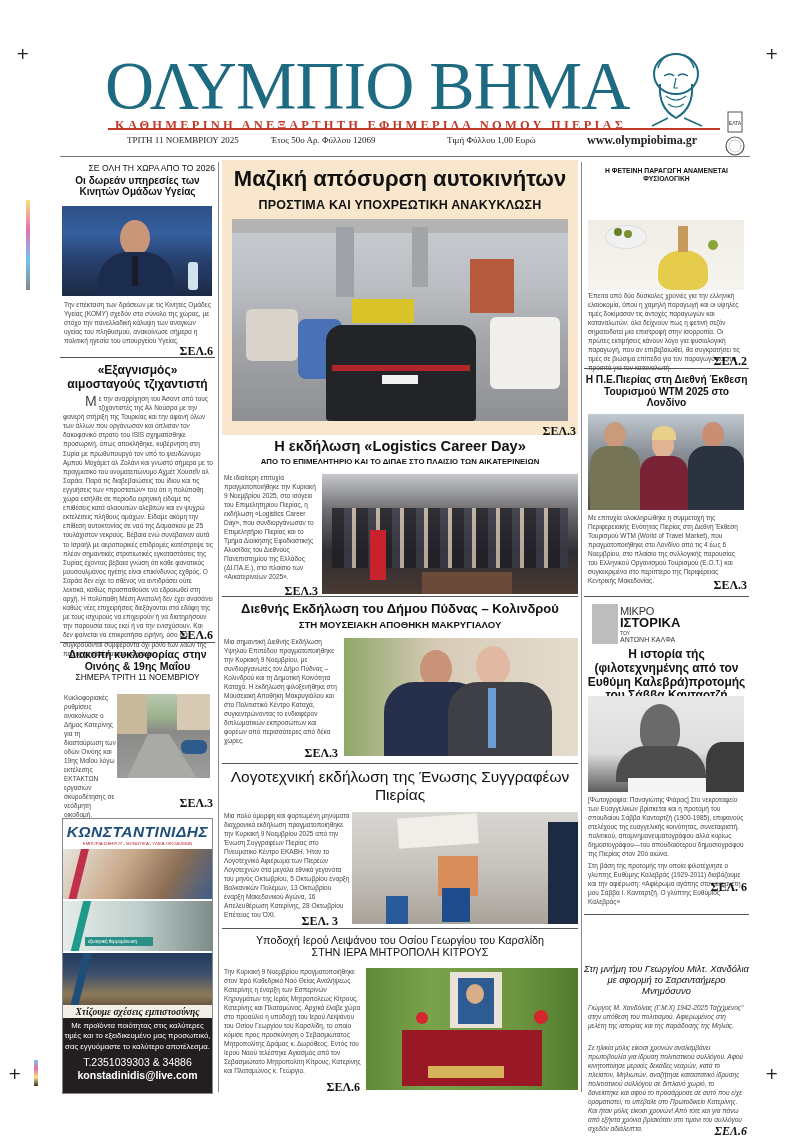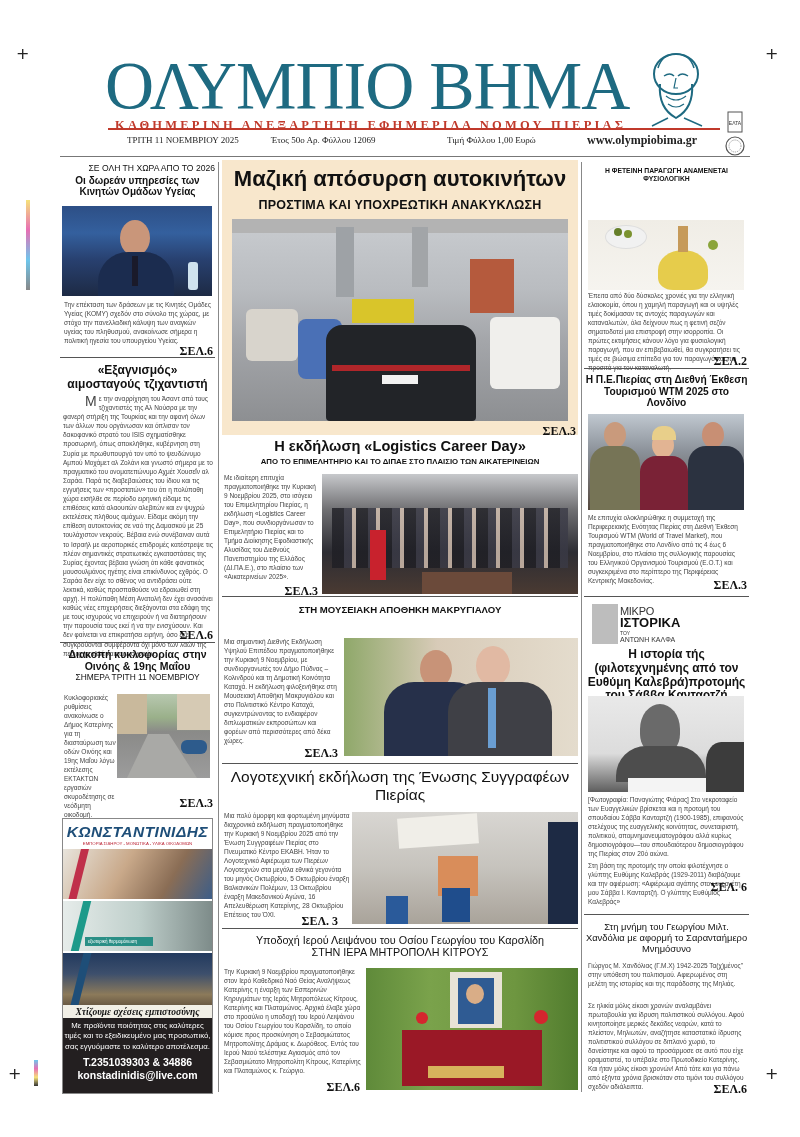--- a/index.html
+++ b/index.html
@@ -43,21 +43,21 @@
   .lead-title { position: absolute; left: 0; top: 6px; width: 100%; text-align: center; font-weight: bold; font-size: 22px; color: #111; }
   .lead-deck { position: absolute; left: 0; top: 38px; width: 100%; text-align: center; font-weight: bold; font-size: 12.5px; color: #111; letter-spacing: 0.2px; }
 
   
   .ad { position: absolute; left: 2px; top: 658px; width: 151px; height: 276px; border: 1px solid #888; background: #fff; overflow: hidden; }
   .ad-brand { position: absolute; left: 0; top: 4px; width: 100%; text-align: center; font-weight: bold; font-style: italic; font-size: 15.5px; color: #1e4e78; letter-spacing: 0.5px; }
   .ad-tag { position: absolute; left: 0; top: 22px; width: 100%; text-align: center; font-size: 4.3px; color: #b23; }
   .ad-slogan { position: absolute; left: 0; top: 186px; width: 100%; text-align: center; font-weight: bold; font-style: italic; font-family: "Liberation Serif", serif; font-size: 9.5px; color: #111; background: #f1efe6; padding: 2px 0; }
   .ad-bottom { position: absolute; left: 0; top: 199px; width: 100%; height: 77px; background: #231f20; color: #fff; text-align: center; }
   .ad-text { font-size: 7.8px; line-height: 1.32; padding-top: 3px; }
-  .ad-phone { font-size: 10.5px; font-weight: bold; margin-top: 4px; }
+  .ad-phone { font-size: 10.5px; font-weight: normal; margin-top: 4px; }
   .ad-email { font-size: 10.5px; font-weight: bold; margin-top: 1px; }
 
   .mikro { position: absolute; left: 8px; top: 4px; width: 110px; height: 44px; }
   .mikro-box { position: absolute; left: 0; top: 0; width: 26px; height: 40px; background: #bdbdbd; }
   .mikro-t1 { position: absolute; left: 28px; top: 1px; font-size: 11px; color: #333; letter-spacing: -0.3px; }
   .mikro-t2 { position: absolute; left: 28px; top: 11px; font-size: 13px; font-weight: bold; color: #111; }
   .mikro-t3 { position: absolute; left: 28px; top: 26px; font-size: 5px; color: #333; }
   .mikro-t4 { position: absolute; left: 28px; top: 32px; font-size: 7px; color: #333; }
 </style>
 </head>
@@ -189,20 +189,21 @@
     <div class="photo" style="left:100px;top:36px;width:256px;height:120px;background:linear-gradient(180deg,#c7c9cc 0%,#6f6f72 30%,#2d2d33 65%,#4a3a32 100%);">
       <div style="position:absolute;left:10px;top:34px;width:236px;height:60px;background:repeating-linear-gradient(90deg,#1e1e24 0 12px,#3a3a46 12px 20px,#d8c4b4 20px 24px);opacity:0.8;"></div>
       <div style="position:absolute;left:48px;top:56px;width:16px;height:50px;background:#c8222d;"></div>
       <div style="position:absolute;left:100px;top:98px;width:90px;height:22px;background:#6b4a3a;"></div>
     </div>
     <div class="sel" style="top:146px;right:260px;">ΣΕΛ.3</div>
   </div>
   <div class="hrule" style="top:436px;"></div>
 
   <div class="article" style="top:442px;height:160px;">
+    <div class="hl" style="font-size:13px;">Διεθνής Εκδήλωση του Δήμου Πύδνας – Κολινδρού</div>
     <div class="deck" style="font-size:9.6px;margin-top:2px;">ΣΤΗ ΜΟΥΣΕΙΑΚΗ ΑΠΟΘΗΚΗ ΜΑΚΡΥΓΙΑΛΟΥ</div>
     <div class="body" style="position:absolute;left:2px;top:36px;width:116px;font-size:6.5px;">Μια σημαντική Διεθνής Εκδήλωση Υψηλού Επιπέδου πραγματοποιήθηκε την Κυριακή 9 Νοεμβρίου, με συνδιοργανωτές τον Δήμο Πύδνας – Κολινδρού και τη Δημοτική Κοινότητα Καταχά. Η εκδήλωση φιλοξενήθηκε στη Μουσειακή Αποθήκη Μακρυγιάλου και στο Πολιτιστικό Κέντρο Καταχά, συγκεντρώνοντας το ενδιαφέρον διπλωματικών εκπροσώπων και φορέων από περισσότερες από δέκα χώρες.</div>
     <div class="photo" style="left:122px;top:36px;width:234px;height:118px;background:linear-gradient(90deg,#8fa86a 0%,#d8cbb8 40%,#e4dccd 100%);">
       <div style="position:absolute;left:76px;top:12px;width:32px;height:38px;border-radius:50%;background:#c89378;"></div>
       <div style="position:absolute;left:40px;top:44px;width:100px;height:74px;border-radius:30px 30px 0 0;background:#26304a;"></div>
       <div style="position:absolute;left:132px;top:8px;width:34px;height:40px;border-radius:50%;background:#e1b9a3;"></div>
       <div style="position:absolute;left:104px;top:44px;width:104px;height:74px;border-radius:30px 30px 0 0;background:#3f4046;"></div>
       <div style="position:absolute;left:144px;top:50px;width:8px;height:60px;background:#6a9ed2;"></div>
     </div>
     <div class="sel" style="top:144px;right:240px;">ΣΕΛ.3</div>
@@ -287,19 +288,19 @@
       <div style="position:absolute;left:28px;top:50px;width:90px;height:36px;border-radius:30px 30px 0 0;background:#4d4d4d;"></div>
       <div style="position:absolute;left:40px;top:82px;width:80px;height:14px;background:#f4f4f4;"></div>
       <div style="position:absolute;left:118px;top:46px;width:38px;height:50px;background:#3c3c3c;border-radius:40% 0 0 0;"></div>
     </div>
     <div class="body" style="position:absolute;left:4px;top:196px;width:158px;font-size:6.5px;">[Φωτογραφία: Παναγιώτης Φιάρας] Στο νεκροταφείο των Ευαγγελικών βρίσκεται και η προτομή του σπουδαίου Σάββα Κανταρτζή (1900-1985), επιφανούς στελέχους της ευαγγελικής κοινότητας, συνεταιριστή, πολιτικού, απομνημονευματογράφου αλλά κυρίως δημοσιογράφου—του σπουδαιότερου δημοσιογράφου της Πιερίας στον 20ό αιώνα.</div>
     <div class="body" style="position:absolute;left:4px;top:262px;width:158px;font-size:6.5px;">Στη βάση της προτομής την οποία φιλοτέχνησε ο γλύπτης Ευθύμης Καλεβράς (1929-2011) διαβάζουμε και την αφιέρωση: «Αφιέρωμα αγάπης στον ευεργέτη μου Σάββα Ι. Κανταρτζή. Ο γλύπτης Ευθύμιος Καλεβράς»</div>
     <div class="sel" style="top:280px;margin-left:24px;">ΣΕΛ. 6</div>
   </div>
   <div class="hrule" style="top:754px;"></div>
 
-  <div class="article" style="top:762px;height:170px;">
+  <div class="article" style="top:804px;height:170px;font-style:italic;">
     <div class="hl" style="font-size:9.4px;font-weight:normal;">Στη μνήμη του Γεωργίου Μιλτ. Χανδόλια με αφορμή το Σαρανταήμερο Μνημόσυνο</div>
     <div class="body" style="position:absolute;left:4px;top:40px;width:158px;font-size:6.5px;">Γιώργος Μ. Χανδόλιας (Γ.Μ.Χ) 1942-2025 Τα(χ)μένος" στην υπόθεση του πολιτισμού. Αφιερωμένος στη μελέτη της ιστορίας και της παράδοσης της Μηλιάς.</div>
     <div class="body" style="position:absolute;left:4px;top:80px;width:158px;font-size:6.5px;">Σε ηλικία μόλις είκοσι χρονών αναλαμβάνει πρωτοβουλία για ίδρυση πολιτιστικού συλλόγου. Αφού κινητοποίησε μερικές δεκάδες νεαρών, κατά το πλείστον, Μηλιωτών, αναζήτησε καταστατικό ίδρυσης πολιτιστικού συλλόγου σε διπλανό χωριό, το δανείστηκε και αφού το προσάρμοσε σε αυτό που είχε οραματιστεί, το υπέβαλε στο Πρωτοδικείο Κατερίνης. Και ήταν μόλις είκοσι χρονών! Από τότε και για πάνω από εξήντα χρόνια βρισκόταν στο τιμόνι του συλλόγου σχεδόν αδιάλειπτα.</div>
     <div class="sel" style="top:160px;">ΣΕΛ.6</div>
   </div>
 </div>
 
 </body></html>

